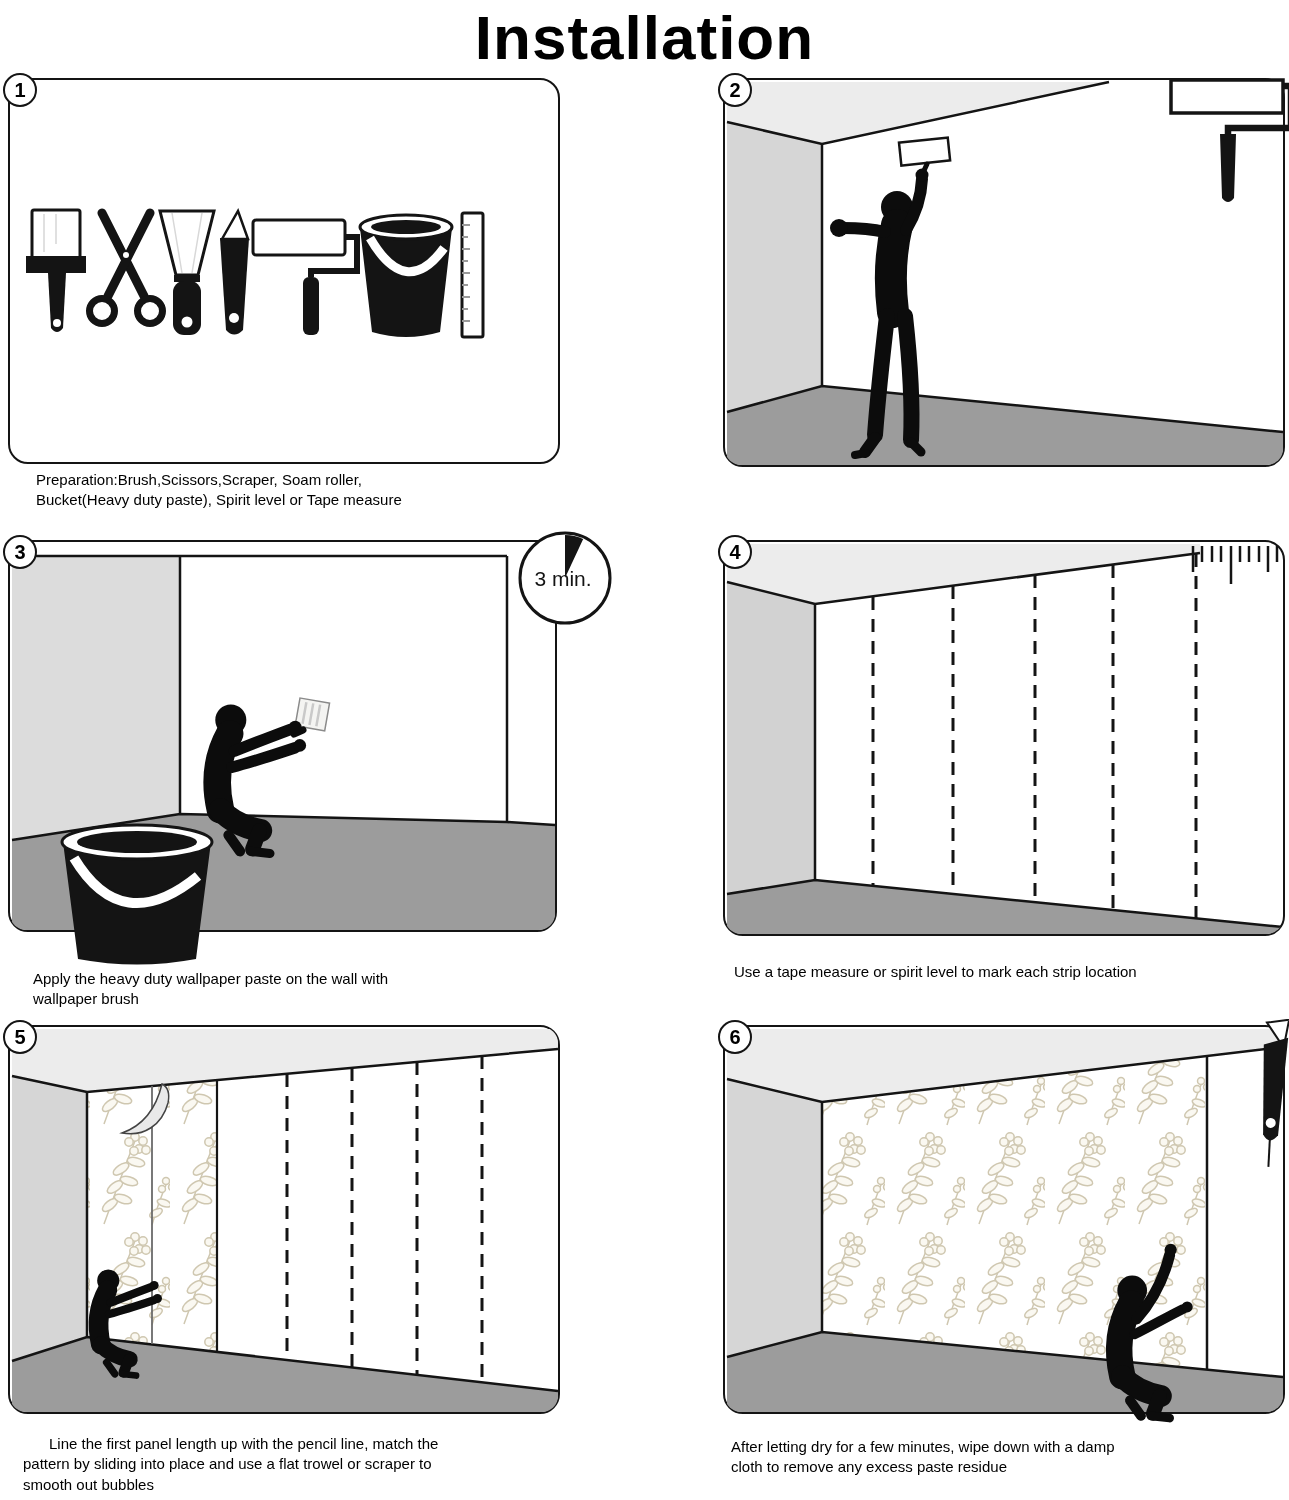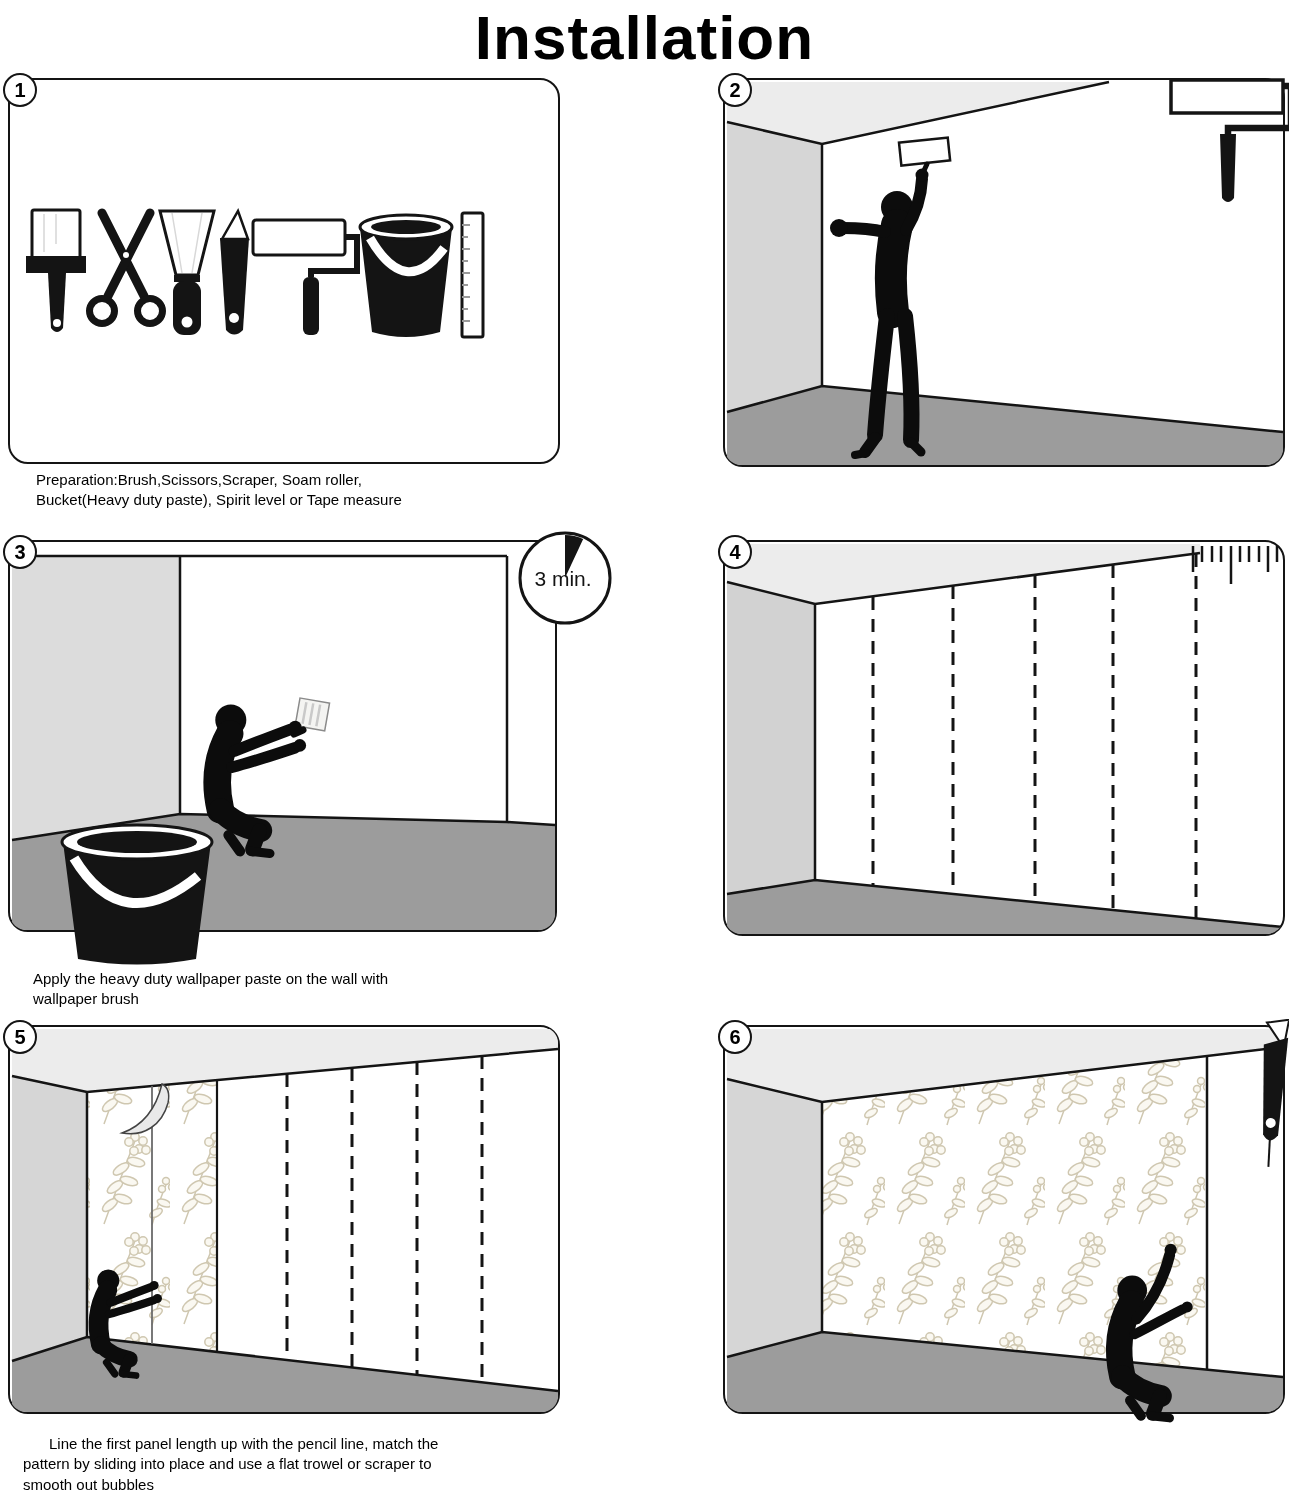--- a/index.html
+++ b/index.html
@@ -323,17 +323,20 @@
     </svg>
     <div class="badge">
         <span>6</span>
       </div>
   </div>
 
   <div class="caption" style="left:36px;top:470px;width:525px;">Preparation:Brush,Scissors,Scraper, Soam roller,
 Bucket(Heavy duty paste), Spirit level or Tape measure</div>
   <div class="caption" style="left:33px;top:961px;width:525px;margin-top:8px;">Apply the heavy duty wallpaper paste on the wall with
 wallpaper brush</div>
+  <div class="caption" style="left:734px;top:962px;width:552px;">Use a tape measure or spirit level to mark each strip location</div>
   <div class="caption indent1" style="left:23px;top:1434px;width:545px;">Line the first panel length up with the pencil line, match the
 pattern by sliding into place and use a flat trowel or scraper to
 smooth out bubbles</div>
+  <div class="caption" style="left:731px;top:1437px;width:550px;">After letting dry for a few minutes, wipe down with a damp
+cloth to remove any excess paste residue</div>
 
 </div>
 
 </body></html>

